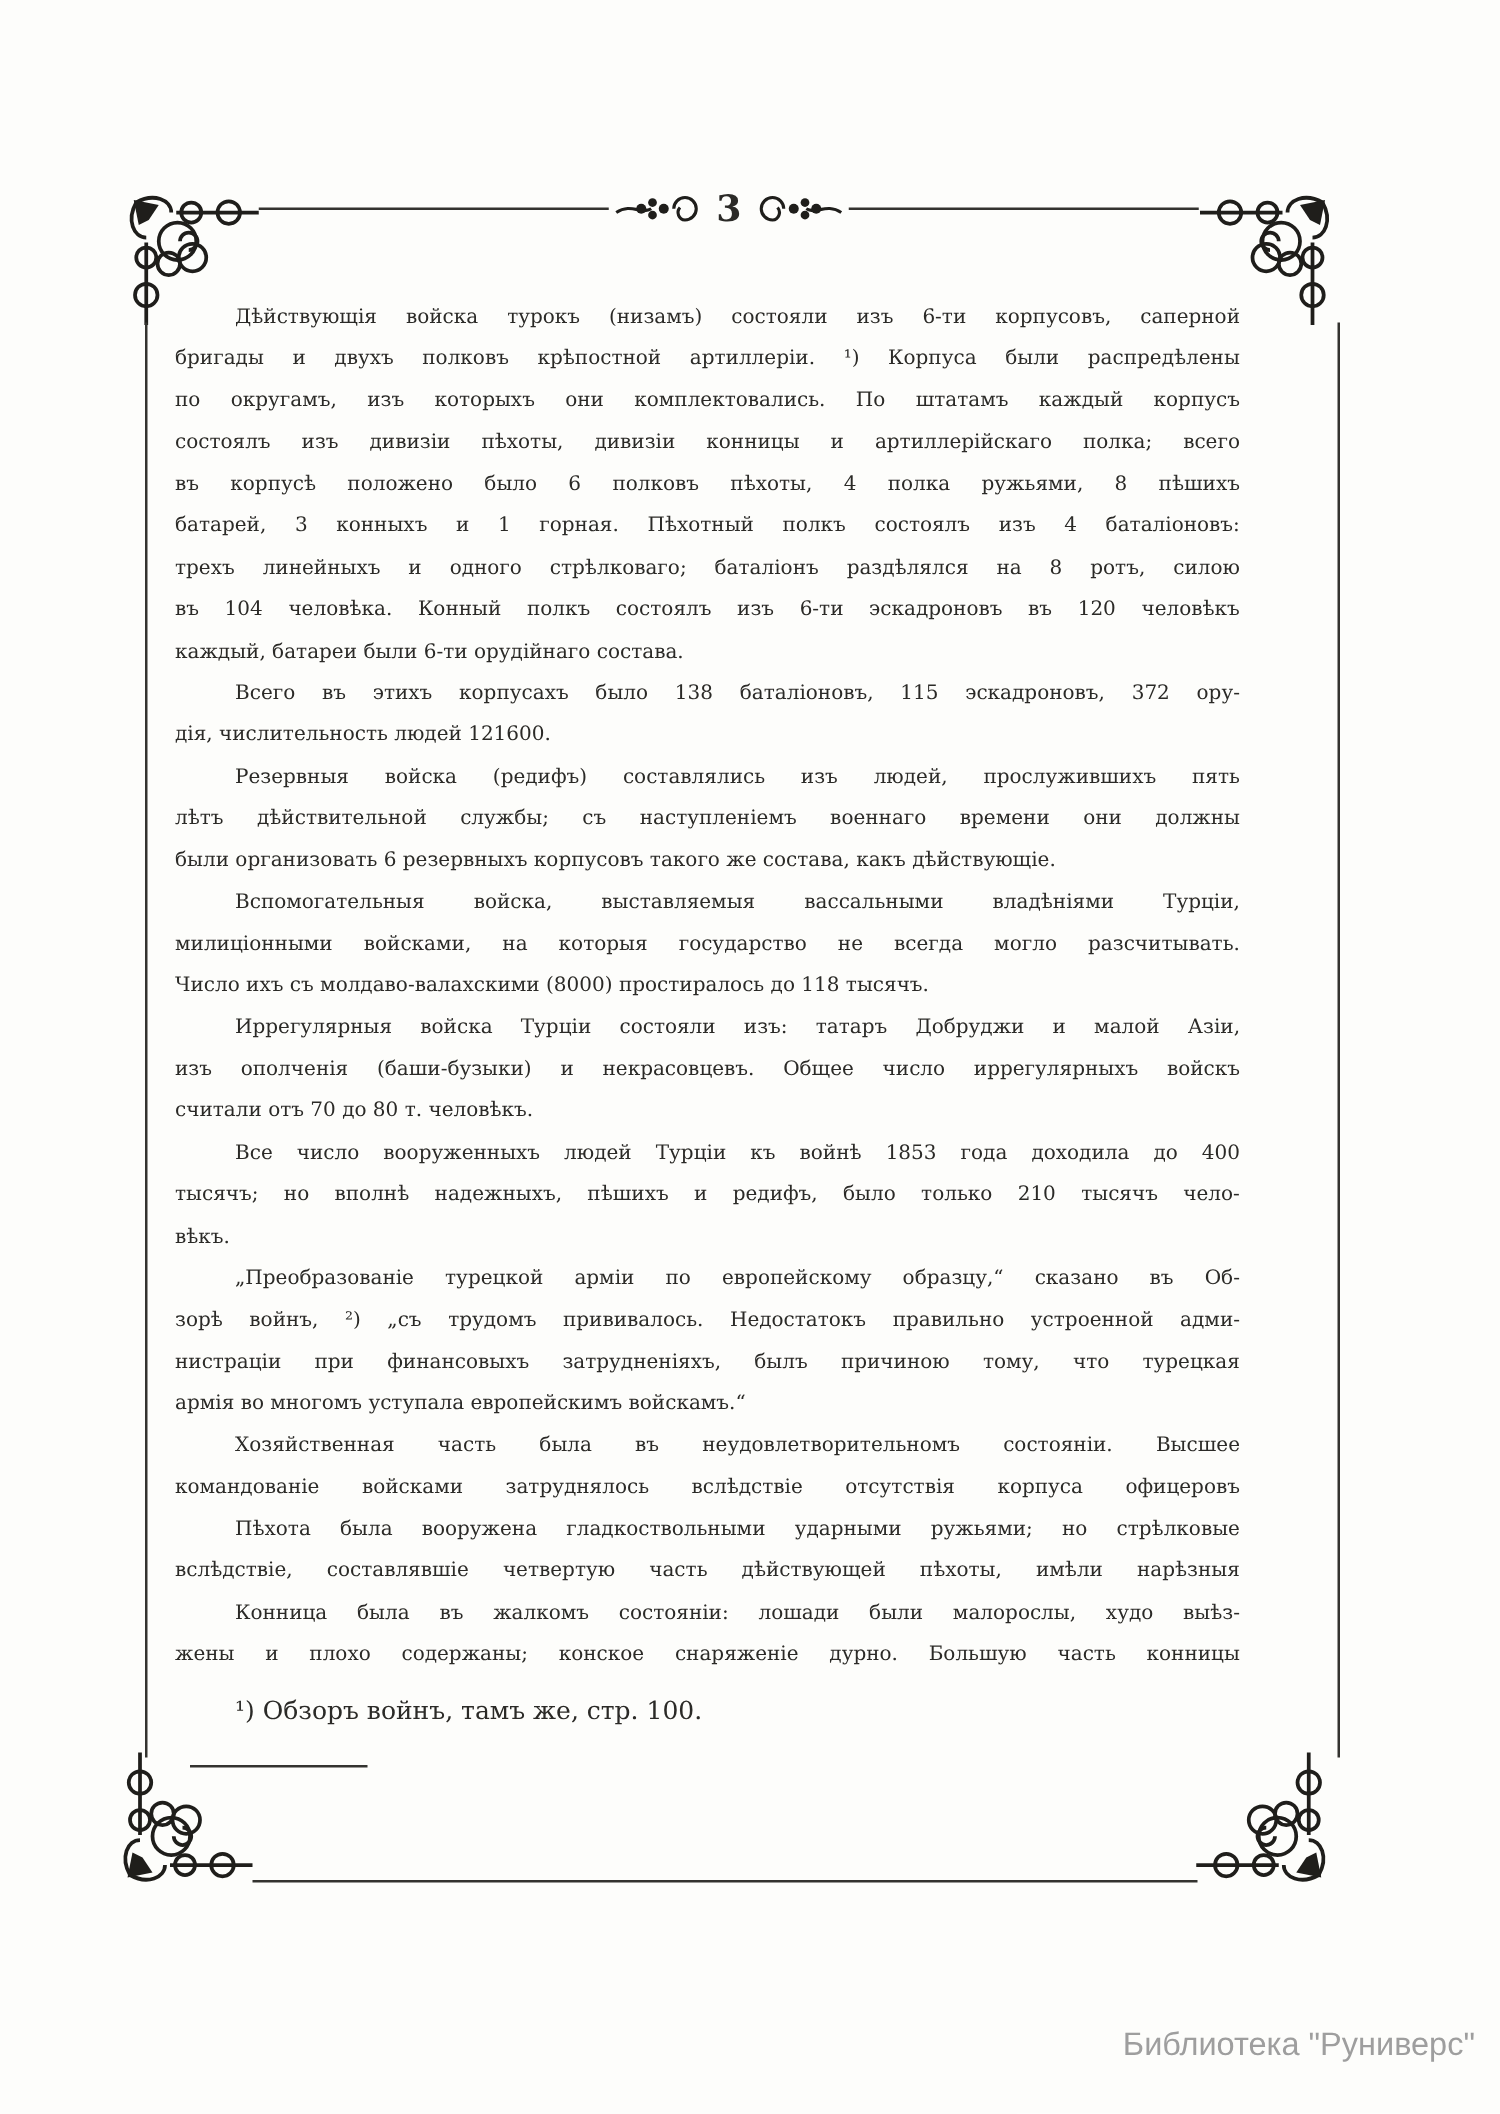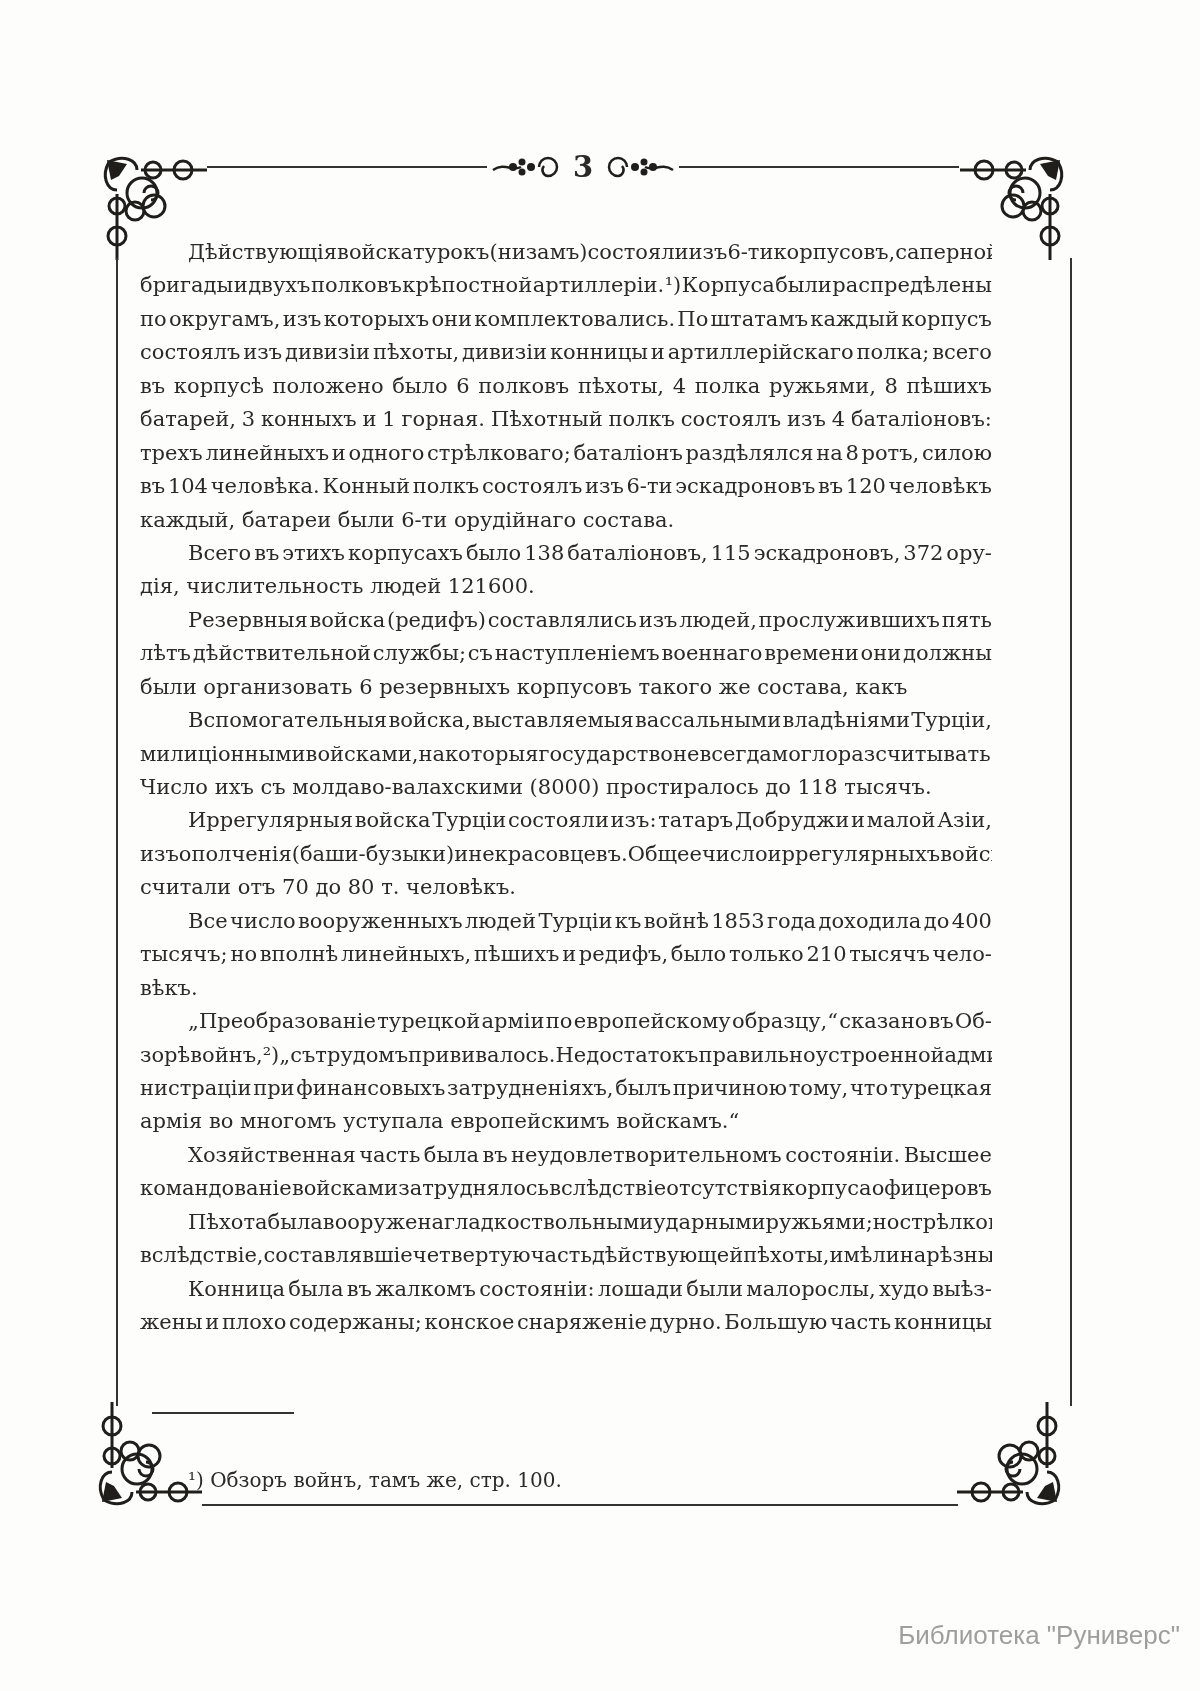--- a/index.html
+++ b/index.html
@@ -22,30 +22,30 @@
   }
   .orn { flex:0 0 auto; margin:0 4px; }
   
   .corner { position:absolute; width:112px; height:112px; }
   .corner.tr { transform:scaleX(-1); }
   .corner.bl { transform:scaleY(-1); }
   .corner.br { transform:scale(-1,-1); }
   
   .text-block {
     position:absolute; left:140px; top:236px; width:852px;
-    font-size:21px;
+    font-size:16px;
   }
   .line { height:33.45px; line-height:33.45px; overflow:hidden; }
   .line.just { display:flex; justify-content:space-between; }
   .line.just span { white-space:pre; }
   .line.first.just { padding-left:48px; }
   .line.last { text-align:left; }
   
   .footnote-rule { position:absolute; left:152px; top:1412px; width:142px; height:2px; background:#34332f; }
-  .footnotes { position:absolute; left:188px; top:1464px; font-size:20px;text-align:center; }
+  .footnotes { position:absolute; left:188px; top:1352px; font-size:20px;text-align:center; }
   .footnotes .fline { line-height:32px; }
   
   .watermark {
     position:absolute; right:20px; top:1620px;
     font-family:"Liberation Sans", sans-serif;
     font-size:26px; color:#9e9e9e;
   }
 </style>
 </head>
 <body>
@@ -304,21 +304,21 @@
         <span>1853</span>
         <span>года</span>
         <span>доходила</span>
         <span>до</span>
         <span>400</span>
       </div>
       <div class="line just">
         <span>тысячъ;</span>
         <span>но</span>
         <span>вполнѣ</span>
-        <span>линейныхъ,</span>
+        <span>надежныхъ,</span>
         <span>пѣшихъ</span>
         <span>и</span>
         <span>редифъ,</span>
         <span>было</span>
         <span>только</span>
         <span>210</span>
         <span>тысячъ</span>
         <span>чело-</span>
       </div>
       <div class="line last">вѣкъ.</div>

